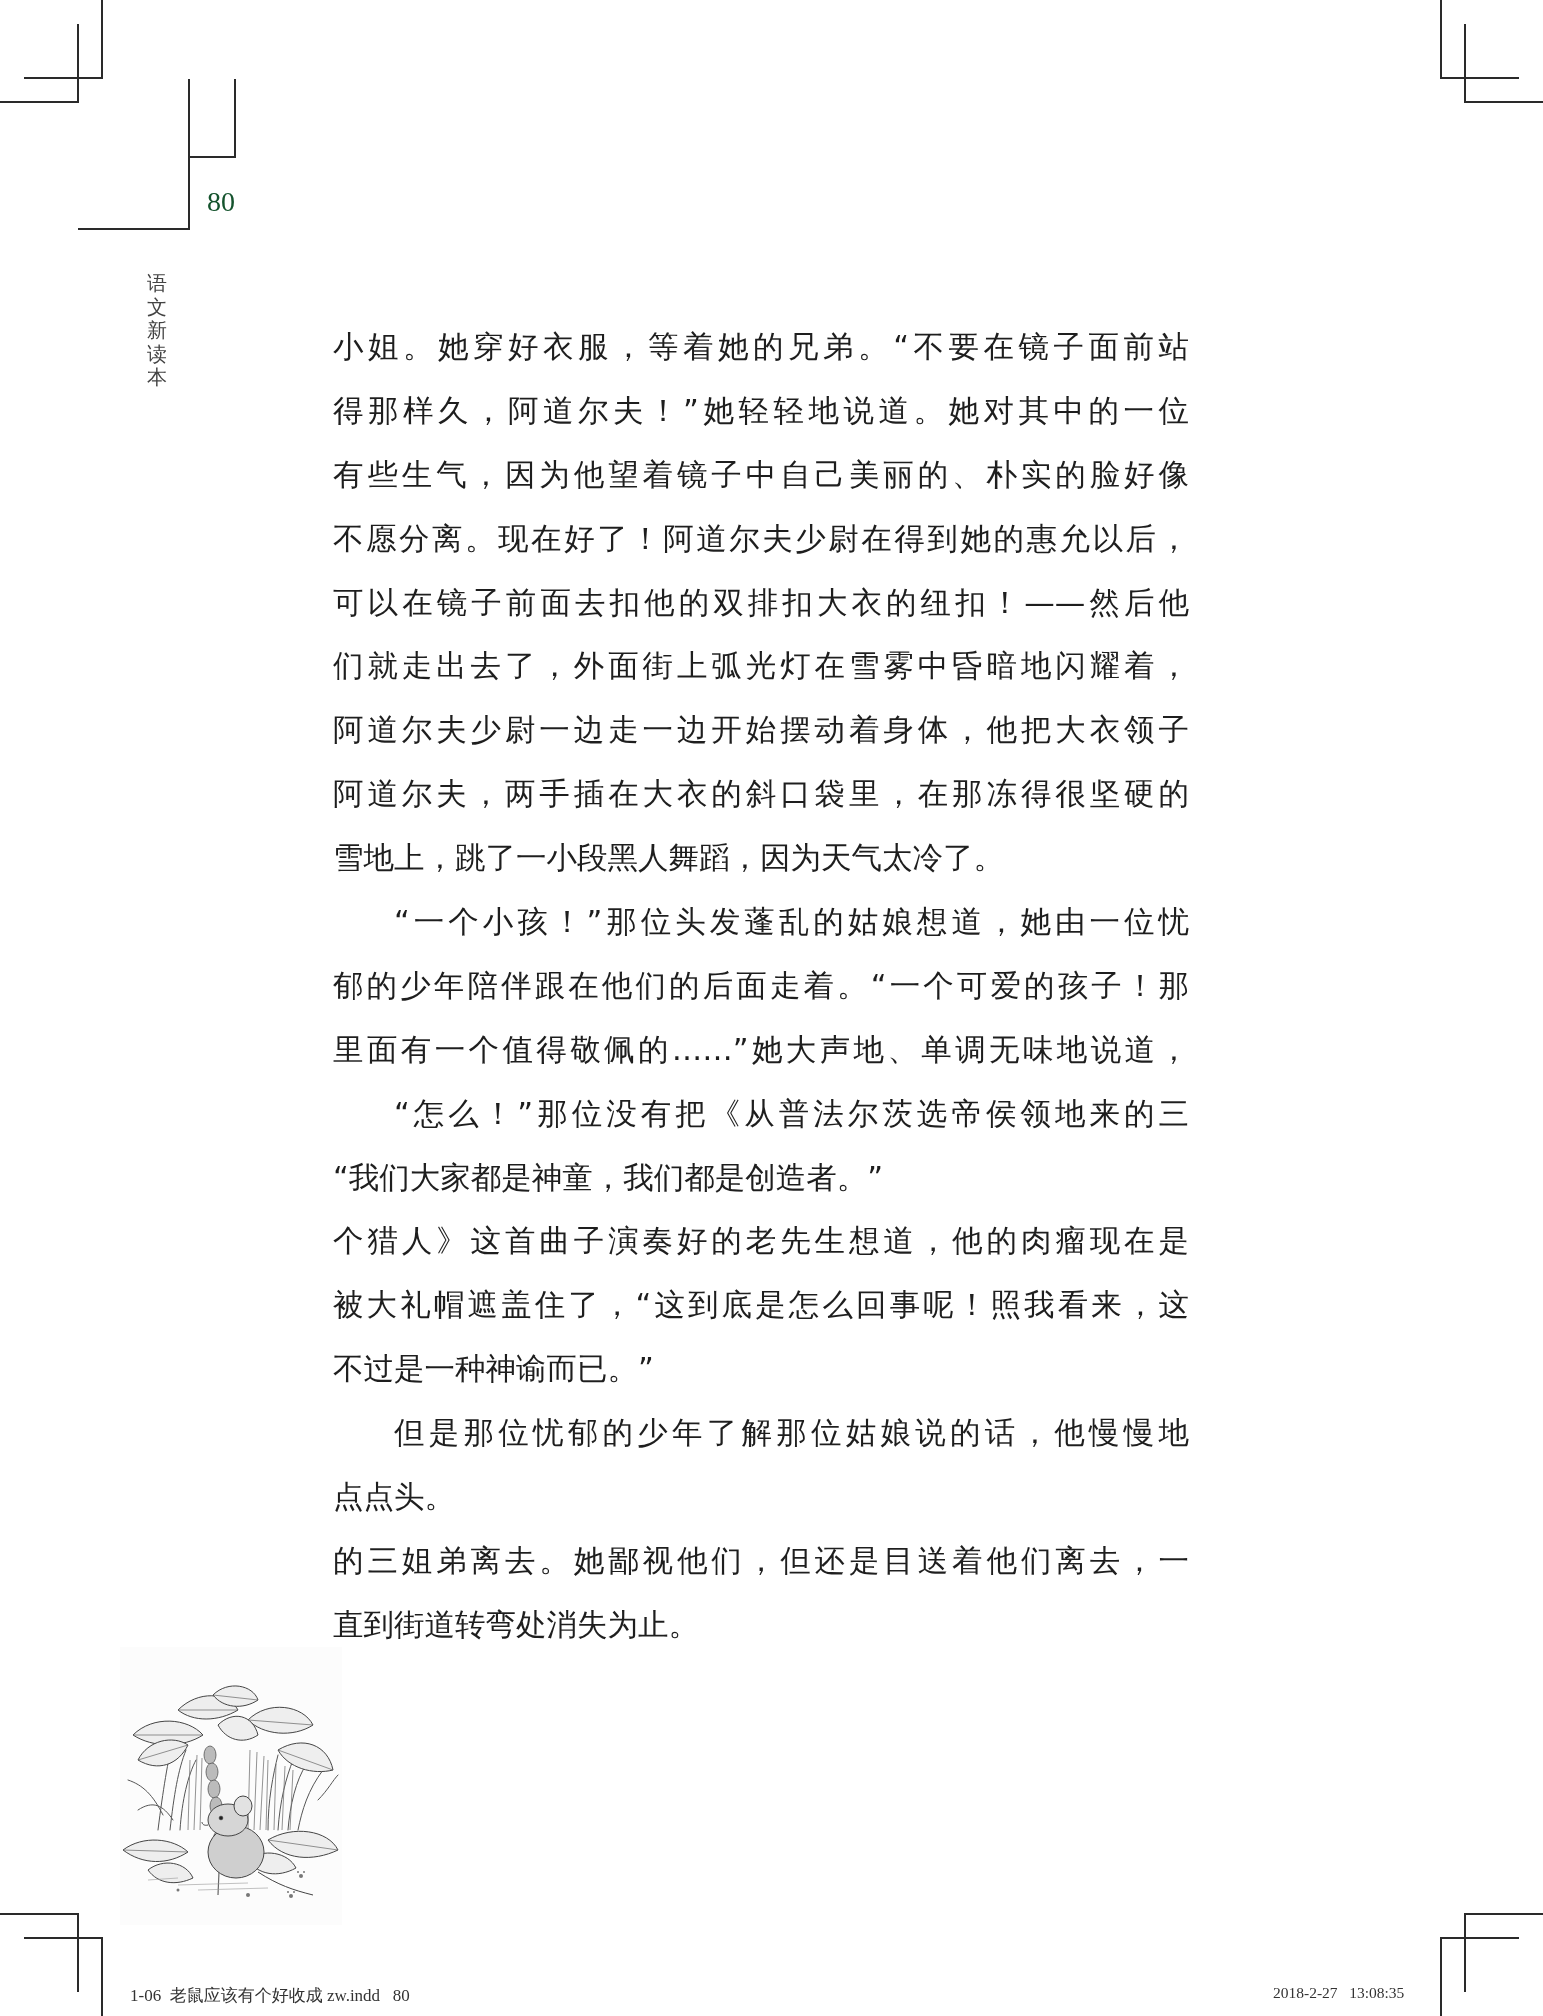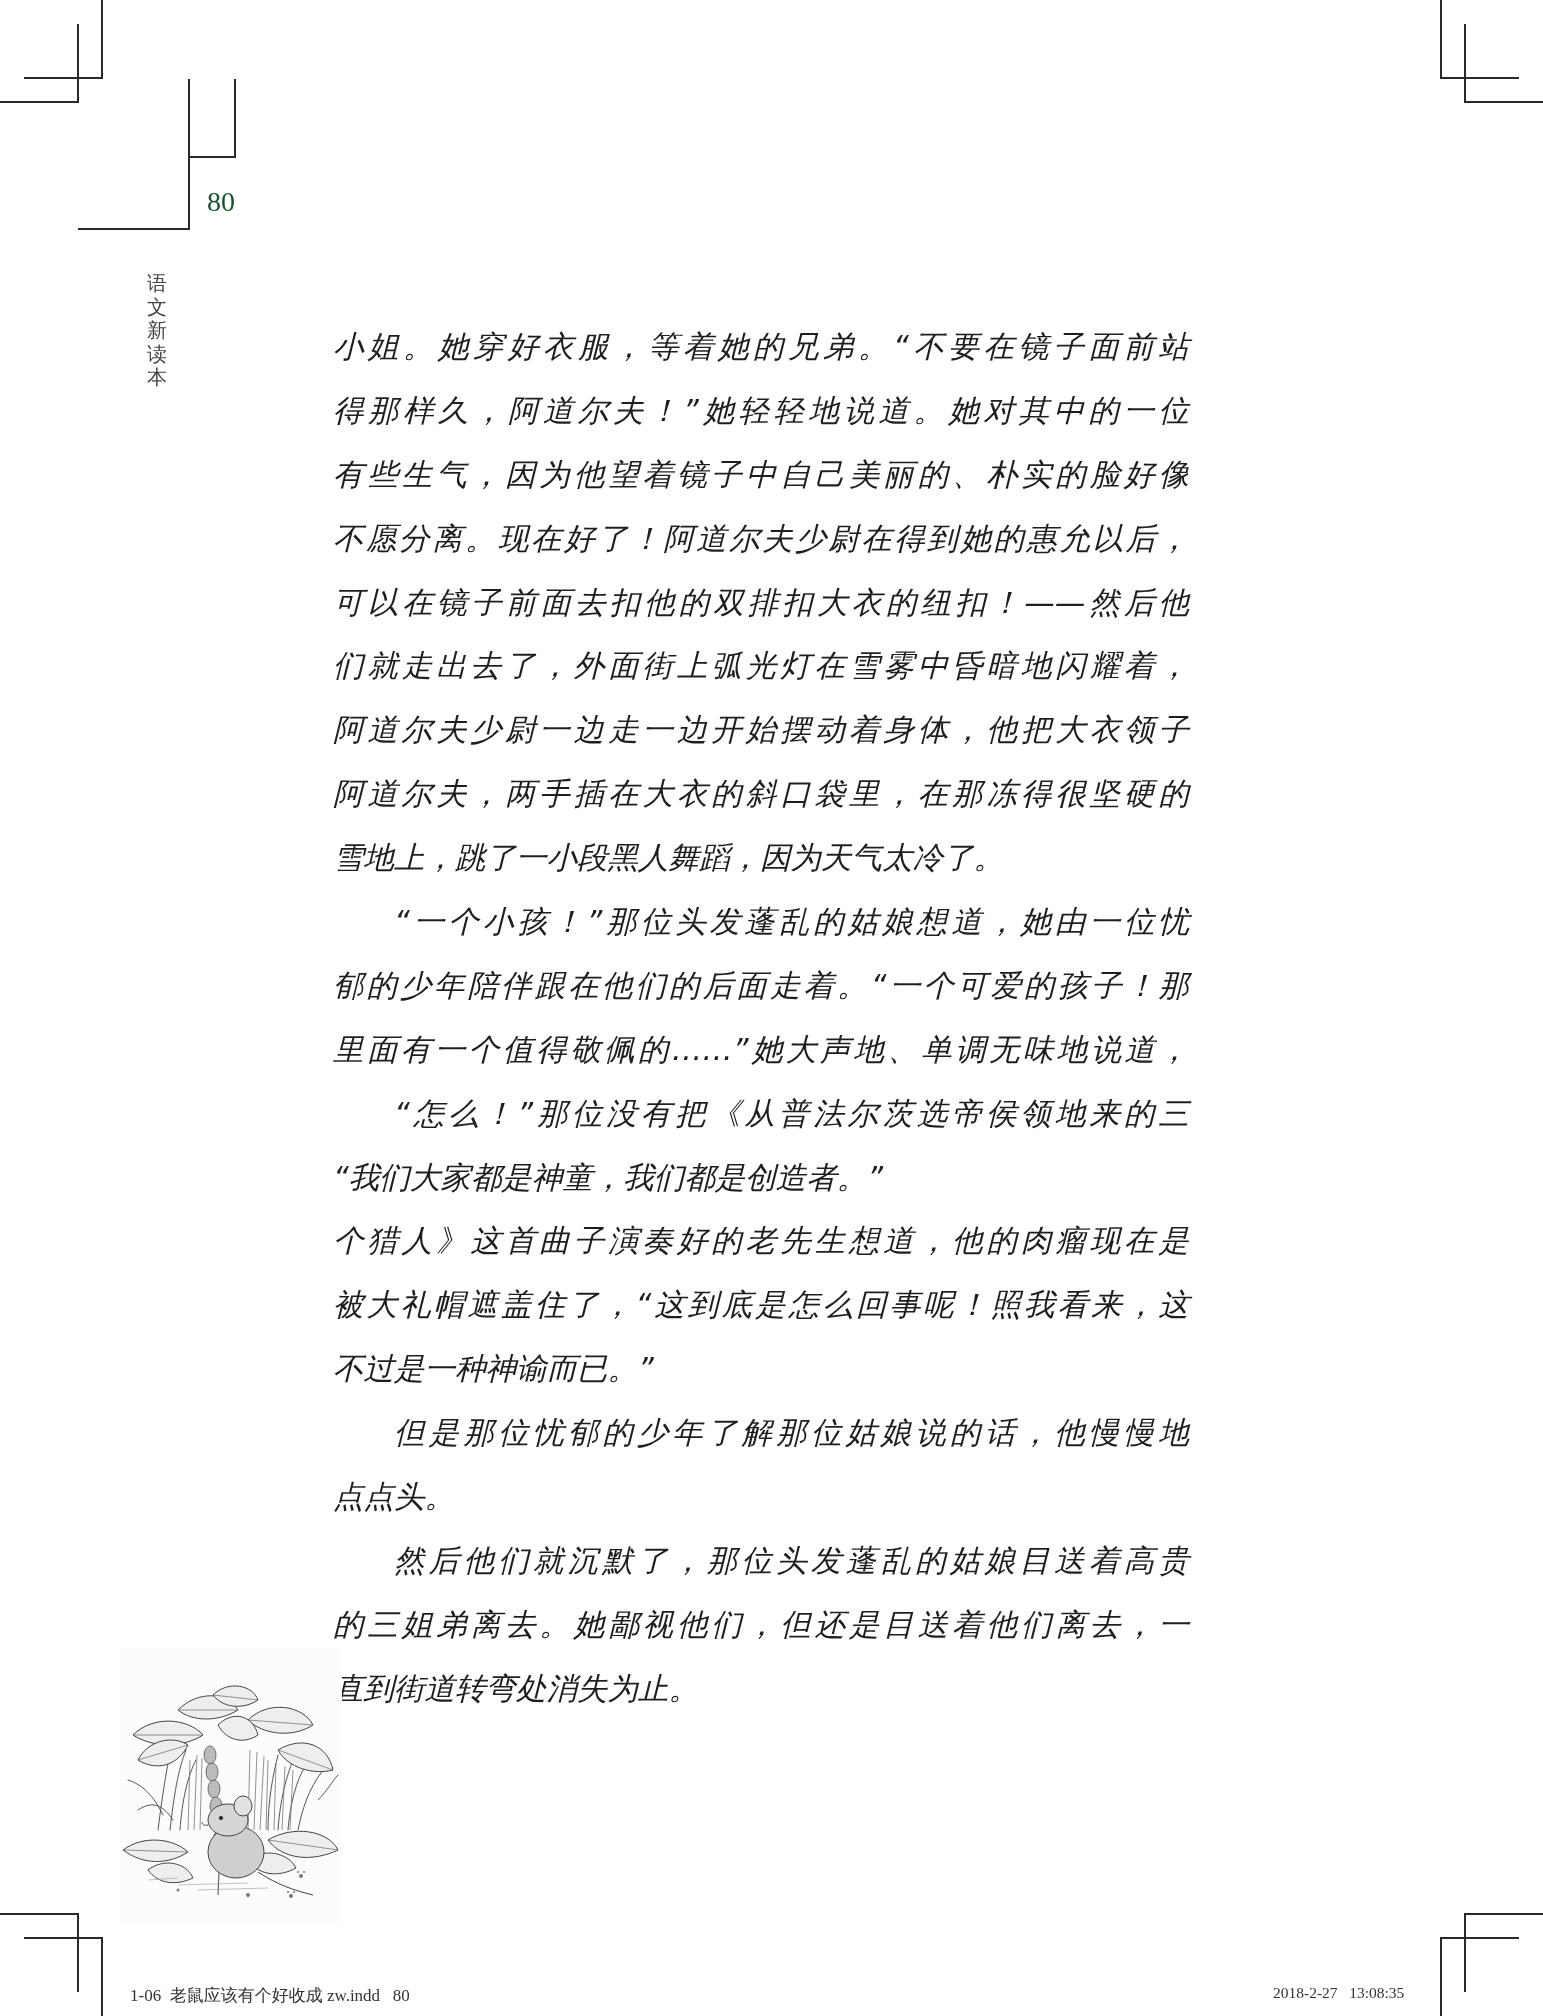--- a/index.html
+++ b/index.html
@@ -22,21 +22,21 @@
     font-size: 20px; line-height: 23.5px; color: #444444;
     text-align: center;
   }
   .running-head span { display: block; }
 
   .body-text {
     position: absolute; left: 333px; top: 315px; width: 856px;
     font-size: 30.5px; line-height: 63.9px;
     color: #1e1e1e;
   }
-  .body-text .line { display: block; height: 63.9px; white-space: nowrap; text-align: justify; text-align-last: justify; font-style: italic; }
+  .body-text .line { display: block; height: 63.9px; white-space: nowrap; text-align: justify; text-align-last: justify; }
   .body-text .line.last { text-align-last: left; }
   .body-text .line.indent { padding-left: 61px; }
 
   .illustration-bg {
     position: absolute; left: 120px; top: 1647px; width: 222px; height: 278px;
     background: #fcfcfc;
   }
   .illustration {
     position: absolute; left: 118px; top: 1680px; width: 230px; height: 225px;
   }
@@ -103,21 +103,20 @@
   <span class="line indent">“一个小孩！”那位头发蓬乱的姑娘想道，她由一位忧</span>
   <span class="line">郁的少年陪伴跟在他们的后面走着。“一个可爱的孩子！那</span>
   <span class="line">里面有一个值得敬佩的……”她大声地、单调无味地说道，</span>
   <span class="line indent">“怎么！”那位没有把《从普法尔茨选帝侯领地来的三</span>
   <span class="line last">“我们大家都是神童，我们都是创造者。”</span>
   <span class="line">个猎人》这首曲子演奏好的老先生想道，他的肉瘤现在是</span>
   <span class="line">被大礼帽遮盖住了，“这到底是怎么回事呢！照我看来，这</span>
   <span class="line last">不过是一种神谕而已。”</span>
   <span class="line indent">但是那位忧郁的少年了解那位姑娘说的话，他慢慢地</span>
   <span class="line last">点点头。</span>
-  <span class="line indent">然后他们就沉默了，那位头发蓬乱的姑娘目送着高贵</span>
   <span class="line">的三姐弟离去。她鄙视他们，但还是目送着他们离去，一</span>
   <span class="line last">直到街道转弯处消失为止。</span>
 </div>
 
 <div class="illustration-bg"></div>
 <svg class="illustration" viewBox="0 0 230 225" xmlns="http://www.w3.org/2000/svg">
   <g fill="none" stroke="#555" stroke-width="1" stroke-linecap="round">
 
     <path d="M40 150 C45 110 50 80 55 60"></path>
     <path d="M52 150 C56 115 60 90 68 70"></path>

